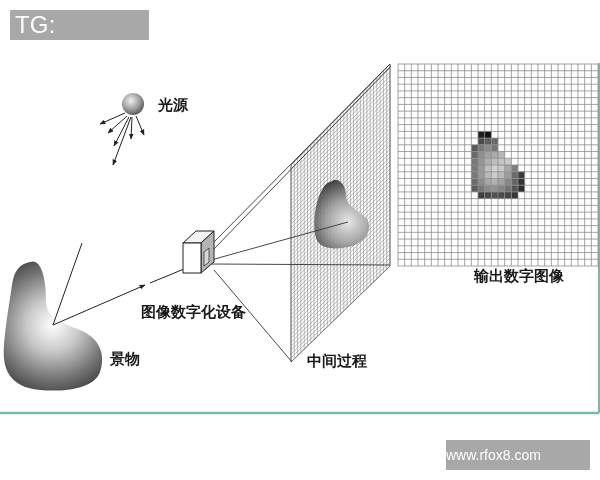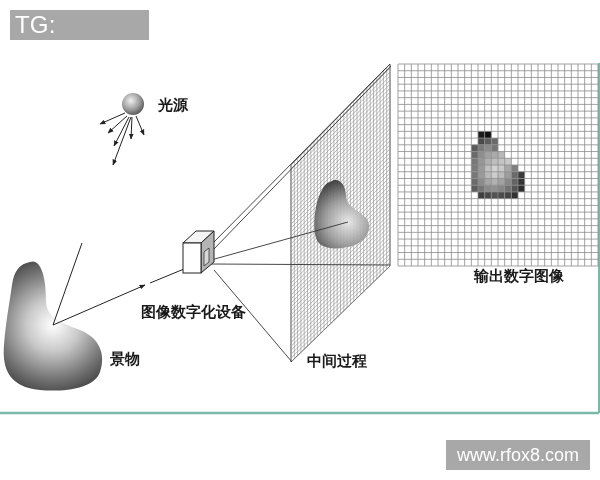--- a/index.html
+++ b/index.html
@@ -1,19 +1,19 @@
 <!DOCTYPE html>
 <html><head>
 <meta charset="utf-8">
 <style>
   html, body { margin: 0; padding: 0; background: #ffffff; }
   body { width: 600px; height: 480px; position: relative; overflow: hidden; font-family: "DejaVu Serif", serif; }
   .wm { position: absolute; background: #a8a8a8; color: #ffffff; font-family: "Liberation Sans", sans-serif; }
   #wm-top { left: 10px; top: 10px; width: 139px; height: 30px; font-size: 24px; line-height: 30px; padding-left: 5px; box-sizing: border-box; letter-spacing: 0.2px; }
-  #wm-bottom { left: 446px; top: 440px; width: 144px; height: 30px; font-size: 18px; line-height: 30px; text-align: center; }
+  #wm-bottom { left: 446px; top: 440px; width: 144px; height: 30px; font-size: 14px; line-height: 30px; }
   svg#diagram { position: absolute; left: 0; top: 0; }
   .lbl { font-family: "DejaVu Serif", serif; font-size: 15px; fill: #1a1a1a; font-weight: bold; }
 </style>
 </head>
 <body>
 
 <div id="wm-top" class="wm">TG: MYYJJPP</div>
 
 <svg id="diagram" width="600" height="480" viewBox="0 0 600 480">
   <defs>

